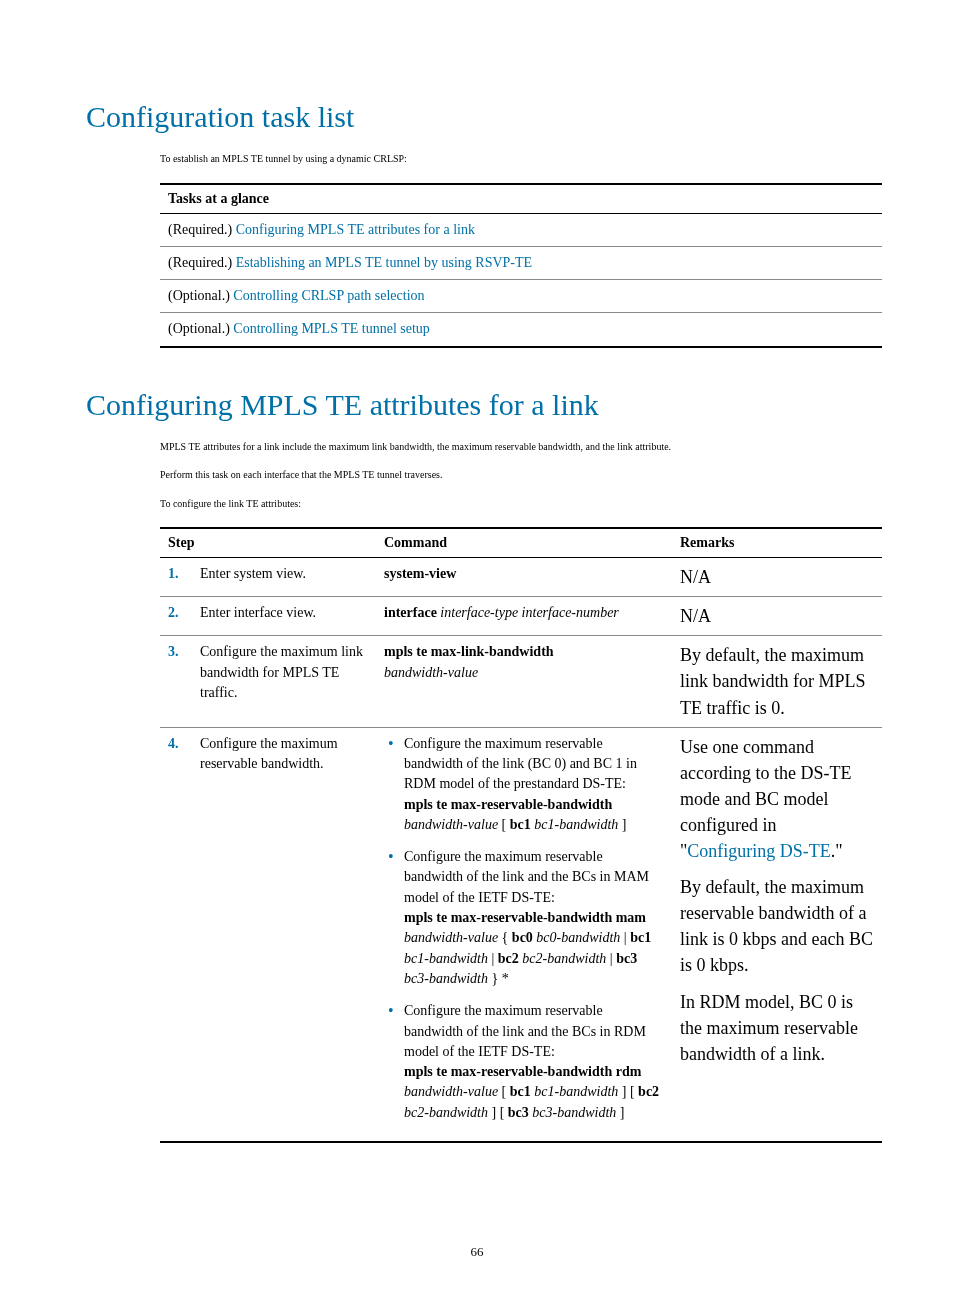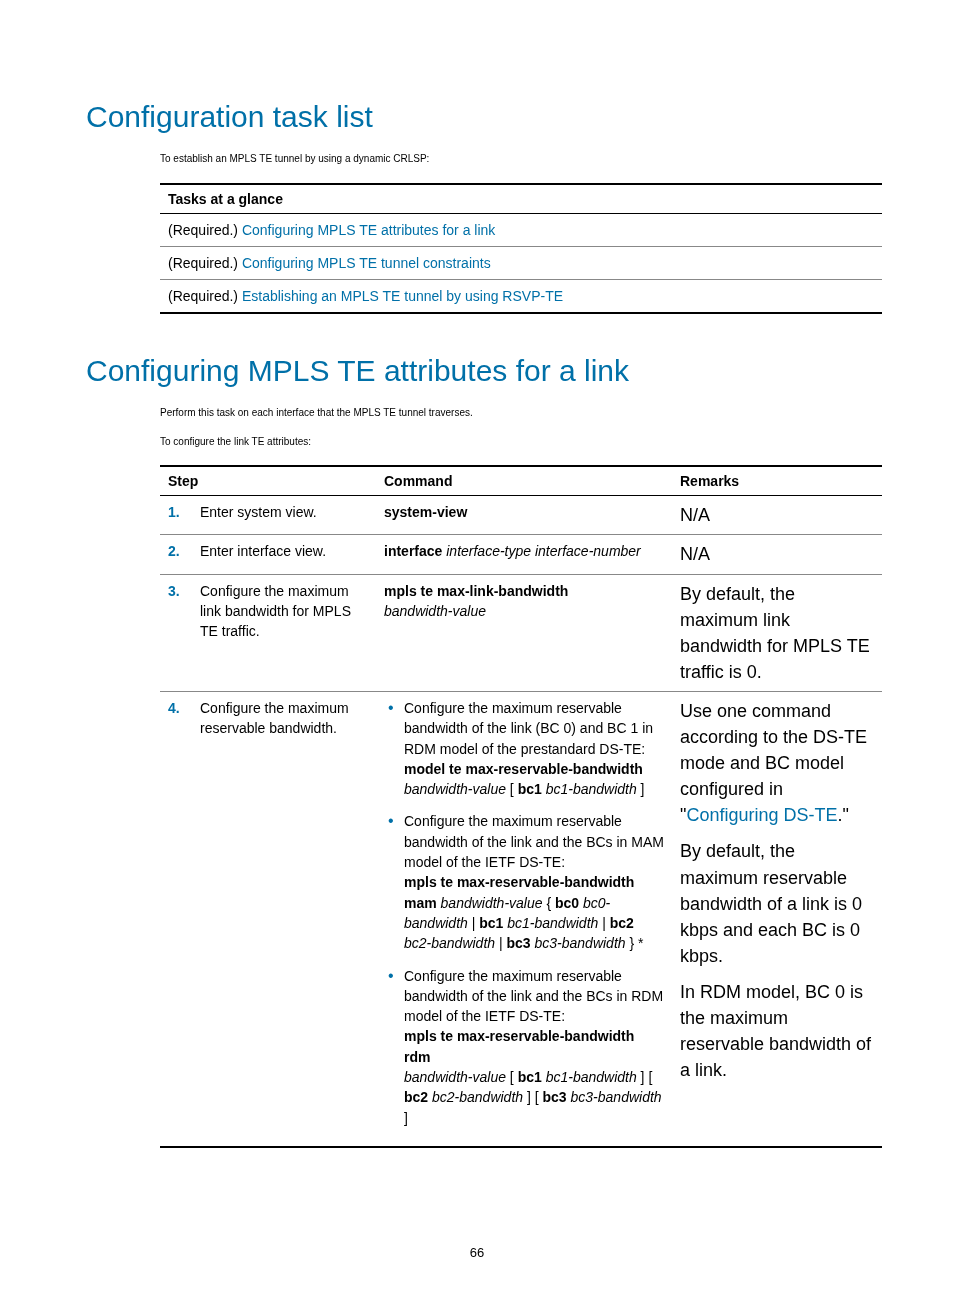--- a/index.html
+++ b/index.html
@@ -8,20 +8,21 @@
     margin: 0;
     background: #fff;
     color: #000;
   }
   .page {
     width: 954px;
     min-height: 1296px;
     box-sizing: border-box;
     padding: 100px 72px 40px 86px;
     position: relative;
+    font-family: Liberation Serif, serif;
   }
   h1 {
     font-size: 30px;
     font-weight: 300;
     color: #0070a8;
     margin: 0 0 18px 0;
     letter-spacing: 0px;
   }
   .body-text {
     font-size: 10px;
@@ -124,33 +125,39 @@
         </tr>
     </thead>
     <tbody>
       <tr>
           <td>
         <span>(Required.) </span><a class="link">Configuring MPLS TE attributes for a link</a>
       </td>
         </tr>
       <tr>
           <td>
-        <span>(Required.) </span><a class="link">Configuring MPLS TE tunnel constraints</a>
-      </td>
-        </tr>
-      <tr>
-          <td>
         <span>(Required.) </span><a class="link">Establishing an MPLS TE tunnel by using RSVP-TE</a>
+      </td>
+        </tr>
+      <tr>
+          <td>
+        <span>(Optional.) </span><a class="link">Controlling CRLSP path selection</a>
+      </td>
+        </tr>
+      <tr>
+          <td>
+        <span>(Optional.) </span><a class="link">Controlling MPLS TE tunnel setup</a>
       </td>
         </tr>
     </tbody>
   </table>
 
   <h1 class="sec2">Configuring MPLS TE attributes for a link</h1>
 
+  <p class="body-text indent">MPLS TE attributes for a link include the maximum link bandwidth, the maximum reservable bandwidth, and the link attribute.</p>
   <p class="body-text indent">Perform this task on each interface that the MPLS TE tunnel traverses.</p>
   <p class="body-text indent">To configure the link TE attributes:</p>
 
   <table class="step-table">
     <thead>
       <tr>
         <th colspan="2">Step</th>
         <th>Command</th>
         <th>Remarks</th>
       </tr>
@@ -174,21 +181,21 @@
         <td><span class="bold">mpls te max-link-bandwidth</span><br><span class="ital">bandwidth-value</span></td>
         <td>By default, the maximum link bandwidth for MPLS TE traffic is 0.</td>
       </tr>
       <tr>
         <td>4.</td>
         <td>Configure the maximum reservable bandwidth.</td>
         <td>
           <ul class="cmd-list">
             <li>
               <span>Configure the maximum reservable bandwidth of the link (BC 0) and BC 1 in RDM model of the prestandard DS-TE:</span><br>
-              <span class="bold">model te max-reservable-bandwidth</span><br>
+              <span class="bold">mpls te max-reservable-bandwidth</span><br>
               <span class="ital">bandwidth-value</span><span> [ </span><span class="bold">bc1</span><span class="ital"> bc1-bandwidth</span><span> ]</span>
             </li>
             <li>
               <span>Configure the maximum reservable bandwidth of the link and the BCs in MAM model of the IETF DS-TE:</span><br>
               <span class="bold">mpls te max-reservable-bandwidth mam</span><span class="ital"> bandwidth-value</span><span> { </span><span class="bold">bc0</span><span class="ital"> bc0-bandwidth</span><span> | </span><span class="bold">bc1</span><span class="ital"> bc1-bandwidth</span><span> | </span><span class="bold">bc2</span><span class="ital"> bc2-bandwidth</span><span> | </span><span class="bold">bc3</span><span class="ital"> bc3-bandwidth</span><span> } *</span>
             </li>
             <li>
               <span>Configure the maximum reservable bandwidth of the link and the BCs in RDM model of the IETF DS-TE:</span><br>
               <span class="bold">mpls te max-reservable-bandwidth rdm</span><br>
               <span class="ital"> bandwidth-value</span><span> [ </span><span class="bold">bc1</span><span class="ital"> bc1-bandwidth</span><span> ] [ </span><span class="bold">bc2</span><span class="ital"> bc2-bandwidth</span><span> ] [ </span><span class="bold">bc3</span><span class="ital"> bc3-bandwidth</span><span> ]</span>

